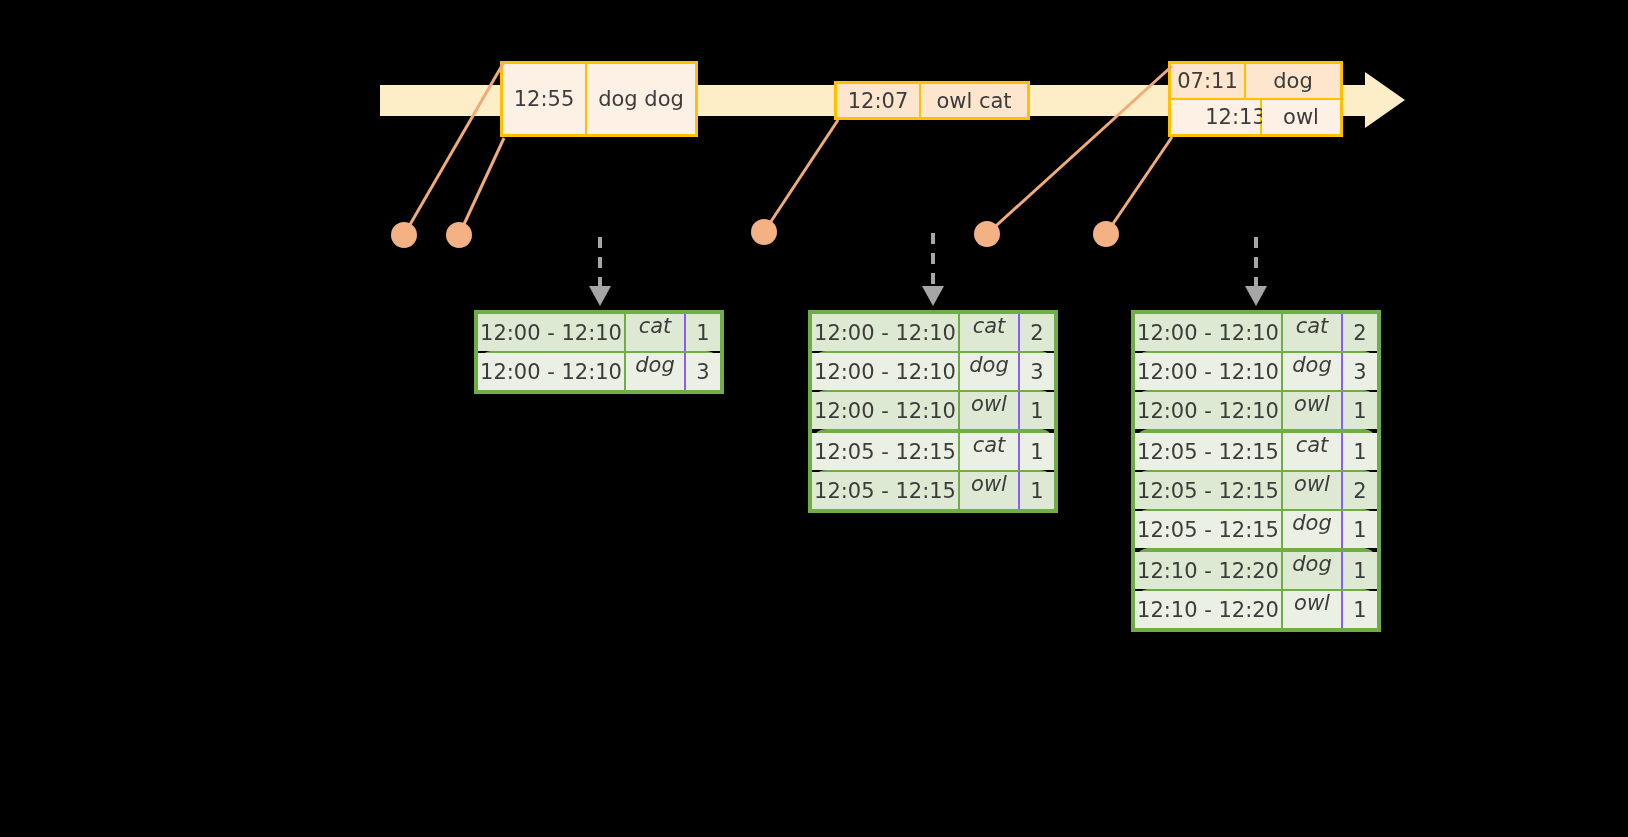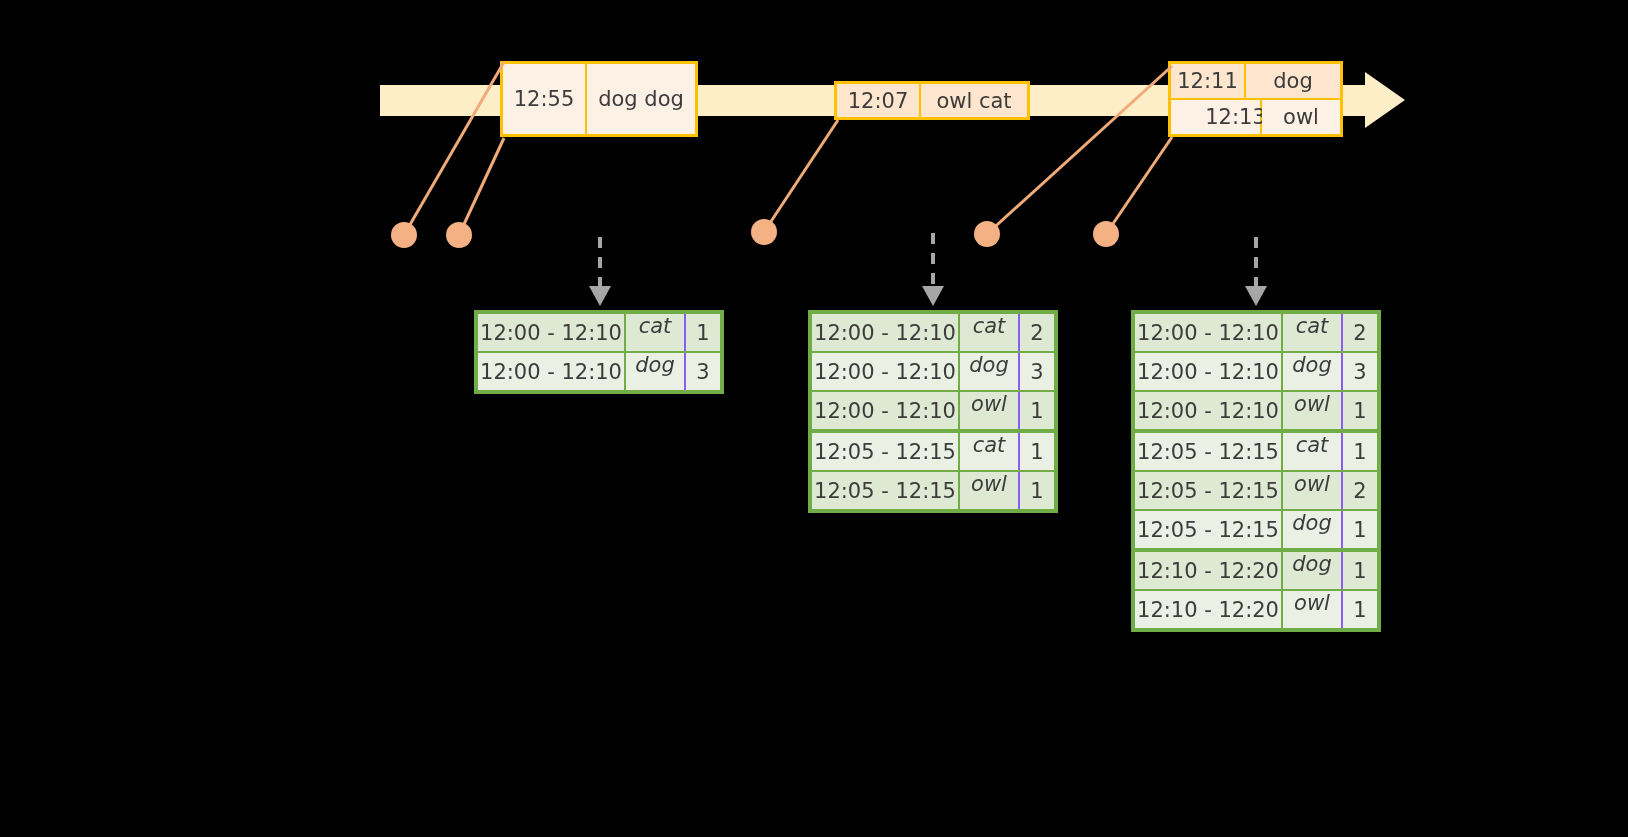--- a/index.html
+++ b/index.html
@@ -26,21 +26,21 @@
 
   
   .dot{position:absolute;width:26px;height:26px;border-radius:50%;background:#f4b183;}
 
   
   #links{position:absolute;left:0;top:0;width:1628px;height:837px;pointer-events:none;}
 
   
   .gt{position:absolute;border:4px solid #70ad47;box-sizing:border-box;
       display:flex;flex-direction:column;}
-  .gt-row{display:flex;box-sizing:border-box;}
+  .gt-row{display:flex;box-sizing:border-box;border-radius:14px;}
   .gt-row + .gt-row{border-top:2px solid #70ad47;}
   .gt-row.grp{border-top:4px solid #70ad47;}
   .gt-win{display:flex;align-items:center;justify-content:center;
           border-right:2px solid #70ad47;box-sizing:border-box;}
   .gt-key{display:flex;align-items:flex-start;justify-content:center;
           border-right:2px solid #8b5cf6;box-sizing:border-box;font-style:italic;}
   .gt-val{display:flex;align-items:center;justify-content:center;box-sizing:border-box;}
   .g-a{background:#dde9d2;}
   .g-b{background:#eaf1e4;}
   .gt-txt{color:#3c3c3c;font-size:21px;white-space:nowrap;}
@@ -71,21 +71,21 @@
       </div>
       <div class="ev-words shade-a">
         <span class="ev-txt">owl cat</span>
       </div>
     </div>
   </div>
 
   <div class="ev" style="left:1168px;top:61px;width:175px;height:76px;">
     <div class="ev-row">
       <div class="ev-time shade-a" style="width:75px;">
-        <span class="ev-txt">12:11</span>
+        <span class="ev-txt">07:11</span>
       </div>
       <div class="ev-words shade-a">
         <span class="ev-txt">dog</span>
       </div>
     </div>
     <div class="ev-row">
       <div class="ev-time shade-b" style="width:91px;padding-left:40px;">
         <span class="ev-txt">12:13</span>
       </div>
       <div class="ev-words shade-b">

